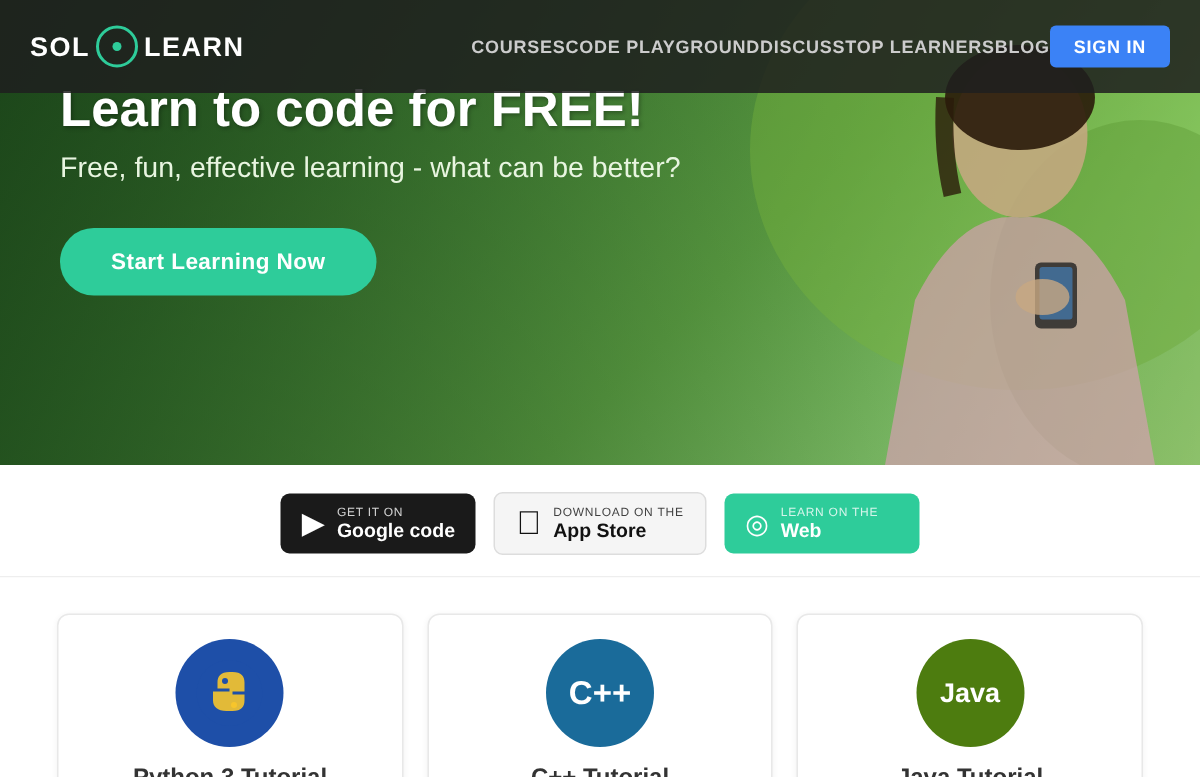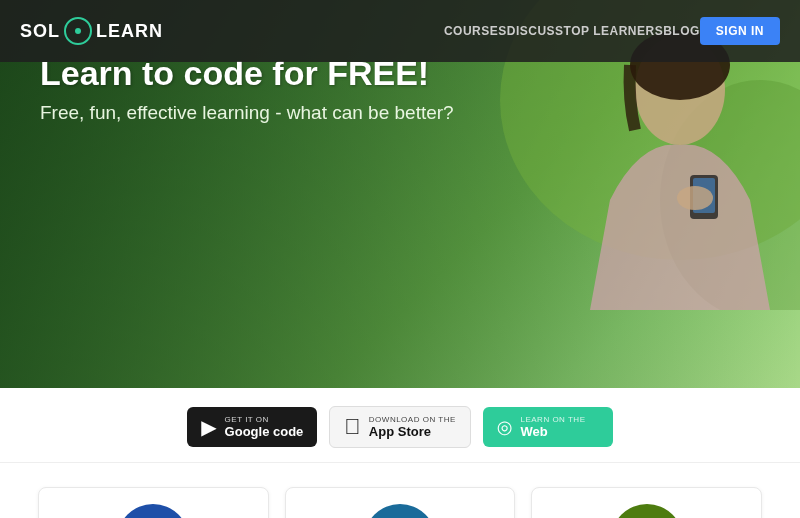--- a/index.html
+++ b/index.html
@@ -64,21 +64,21 @@
       border-radius: 4px;
       letter-spacing: 0.5px;
       cursor: pointer;
       border: none;
     }
 
     
     .hero {
       position: relative;
       width: 800px;
-      height: 388px;
+      height: 310px;
       background: linear-gradient(135deg, #2d5a27 0%, #4a8a3a 30%, #6ab04c 60%, #8acc70 80%, #a8d888 100%);
       overflow: hidden;
     }
     .hero-bg-overlay {
       position: absolute;
       inset: 0;
       background: linear-gradient(to right, rgba(20,60,20,0.7) 0%, rgba(20,60,20,0.3) 55%, rgba(20,60,20,0.0) 100%);
     }
 
     .hero-content {
@@ -215,20 +215,21 @@
 <body>
 
 <nav class="navbar">
   <div class="logo">
     <span>SOL</span>
     <span class="logo-icon"></span>
     <span>LEARN</span>
   </div>
   <div class="nav-links">
     <a class="nav-link">COURSES</a>
+    <a class="nav-link">CODE PLAYGROUND</a>
     <a class="nav-link">DISCUSS</a>
     <a class="nav-link">TOP LEARNERS</a>
     <a class="nav-link">BLOG</a>
     <button class="sign-in-btn">SIGN IN</button>
   </div>
 </nav>
 
 <section class="hero">
   <div class="hero-bg-overlay"></div>
 
@@ -245,20 +246,21 @@
 
     <rect x="310" y="175" width="28" height="44" rx="4" fill="#222" opacity="0.8"></rect>
     <rect x="313" y="178" width="22" height="35" rx="2" fill="#4488cc" opacity="0.6"></rect>
 
     <ellipse cx="315" cy="198" rx="18" ry="12" fill="#c8a882" opacity="0.8"></ellipse>
   </svg>
 
   <div class="hero-content">
     <h1 class="hero-title">Learn to code for FREE!</h1>
     <p class="hero-subtitle">Free, fun, effective learning - what can be better?</p>
+    <button class="cta-btn">Start Learning Now</button>
   </div>
 </section>
 
 <div class="store-section">
   <div class="store-btn">
     <span class="store-icon">▶</span>
     <div class="store-text-block">
       <span class="store-label-small">GET IT ON</span>
       <span class="store-label-big">Google code</span>
     </div>

